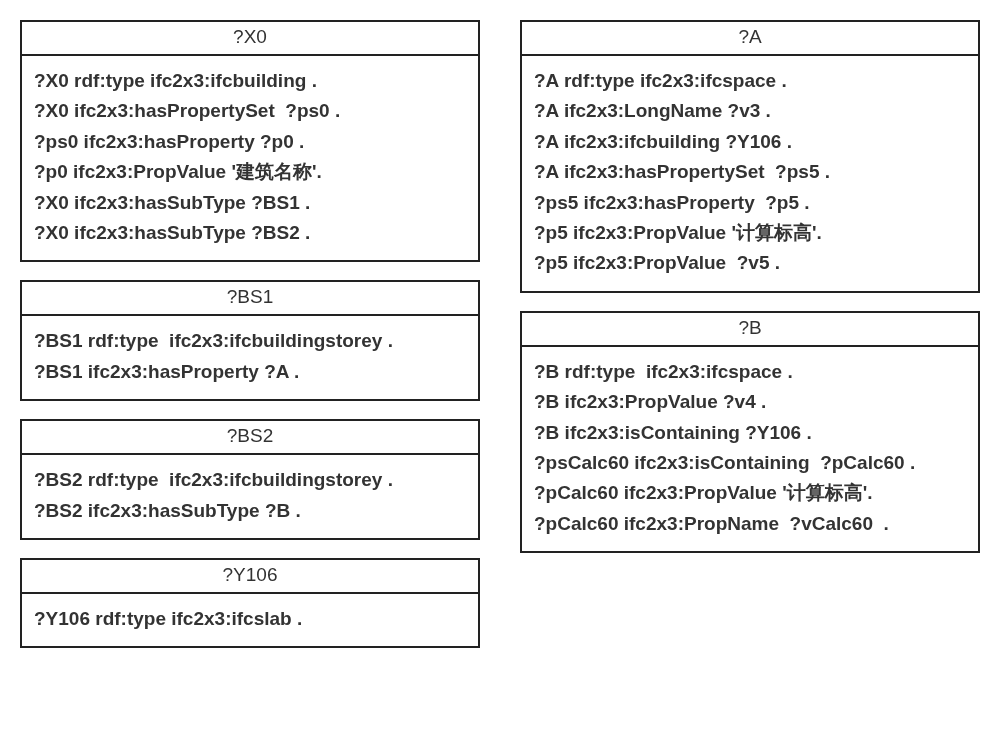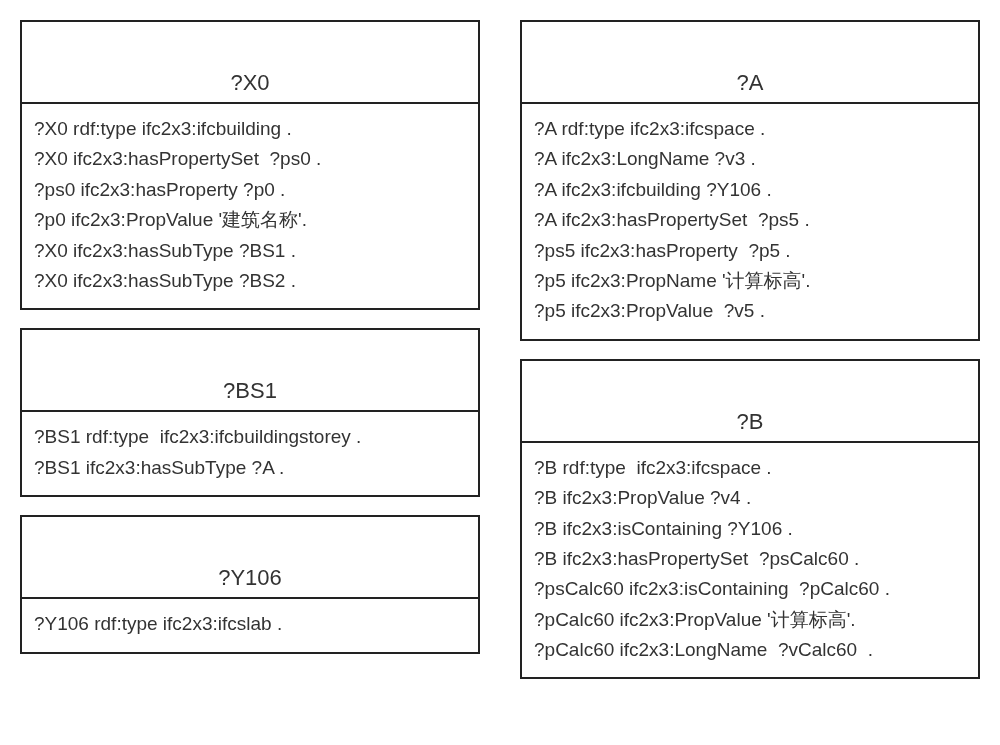--- a/index.html
+++ b/index.html
@@ -21,30 +21,30 @@
     gap: 18px;
     flex: 1;
   }
   .box {
     border: 2px solid #222;
   }
   .box-title {
     text-align: center;
     padding: 4px 0 6px 0;
     border-bottom: 2px solid #222;
-    font-size: 22px;
-    margin-top: 44px;
+    font-size: 19px;
   }
   .box-body {
     padding: 10px 12px 12px 12px;
   }
   .box-body .line {
     white-space: pre;
     line-height: 1.6;
     font-size: 19px;
+    font-weight: bold;
   }
 </style>
 </head>
 <body>
 
 <div class="page">
 
   <div class="col">
 
     <div class="box">
@@ -56,57 +56,63 @@
         <div class="line">?p0 ifc2x3:PropValue '建筑名称'.</div>
         <div class="line">?X0 ifc2x3:hasSubType ?BS1 .</div>
         <div class="line">?X0 ifc2x3:hasSubType ?BS2 .</div>
       </div>
     </div>
 
     <div class="box">
       <div class="box-title">?BS1</div>
       <div class="box-body">
         <div class="line">?BS1 rdf:type  ifc2x3:ifcbuildingstorey .</div>
-        <div class="line">?BS1 ifc2x3:hasSubType ?A .</div>
+        <div class="line">?BS1 ifc2x3:hasProperty ?A .</div>
       </div>
     </div>
 
+    <div class="box">
+      <div class="box-title">?BS2</div>
+      <div class="box-body">
+        <div class="line">?BS2 rdf:type  ifc2x3:ifcbuildingstorey .</div>
+        <div class="line">?BS2 ifc2x3:hasSubType ?B .</div>
+      </div>
+    </div>
 
     <div class="box">
       <div class="box-title">?Y106</div>
       <div class="box-body">
         <div class="line">?Y106 rdf:type ifc2x3:ifcslab .</div>
       </div>
     </div>
 
   </div>
 
   <div class="col">
 
     <div class="box">
       <div class="box-title">?A</div>
       <div class="box-body">
         <div class="line">?A rdf:type ifc2x3:ifcspace .</div>
         <div class="line">?A ifc2x3:LongName ?v3 .</div>
         <div class="line">?A ifc2x3:ifcbuilding ?Y106 .</div>
         <div class="line">?A ifc2x3:hasPropertySet  ?ps5 .</div>
         <div class="line">?ps5 ifc2x3:hasProperty  ?p5 .</div>
-        <div class="line">?p5 ifc2x3:PropName '计算标高'.</div>
+        <div class="line">?p5 ifc2x3:PropValue '计算标高'.</div>
         <div class="line">?p5 ifc2x3:PropValue  ?v5 .</div>
       </div>
     </div>
 
     <div class="box">
       <div class="box-title">?B</div>
       <div class="box-body">
         <div class="line">?B rdf:type  ifc2x3:ifcspace .</div>
         <div class="line">?B ifc2x3:PropValue ?v4 .</div>
         <div class="line">?B ifc2x3:isContaining ?Y106 .</div>
-        <div class="line">?B ifc2x3:hasPropertySet  ?psCalc60 .</div>
         <div class="line">?psCalc60 ifc2x3:isContaining  ?pCalc60 .</div>
         <div class="line">?pCalc60 ifc2x3:PropValue '计算标高'.</div>
-        <div class="line">?pCalc60 ifc2x3:LongName  ?vCalc60  .</div>
+        <div class="line">?pCalc60 ifc2x3:PropName  ?vCalc60  .</div>
       </div>
     </div>
 
   </div>
 
 </div>
 
 </body></html>

